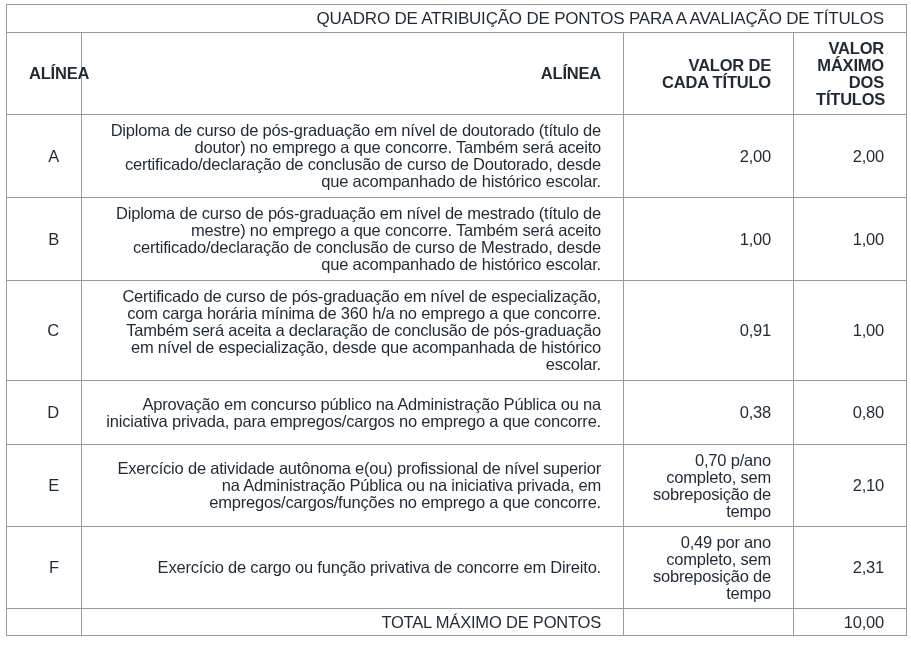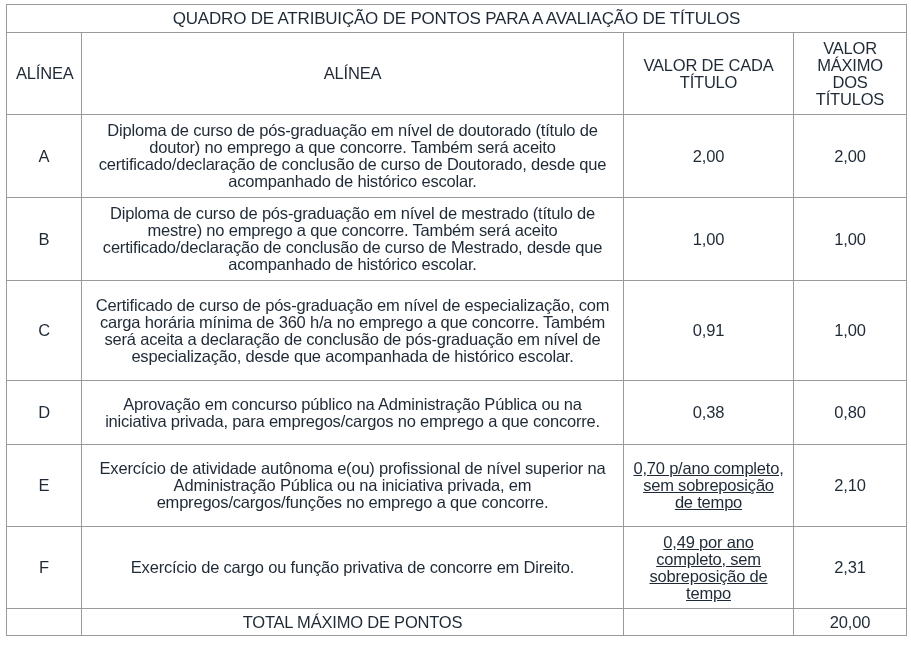--- a/index.html
+++ b/index.html
@@ -4,35 +4,35 @@
 <style>
   html, body { margin: 0; padding: 0; background: #ffffff; }
   body { width: 911px; height: 650px; position: relative; overflow: hidden;
          font-family: "Liberation Sans", "DejaVu Sans", sans-serif; color: #1f2a36; }
   table.quadro {
     position: absolute; left: 6px; top: 4px;
     width: 900px; border-collapse: collapse; table-layout: fixed;
     font-size: 16.5px; line-height: 17px; letter-spacing: -0.2px;
   }
   table.quadro td, table.quadro th {
-    border: 1.5px solid #9a9a9a; padding: 0 9px; vertical-align: middle;
-    text-align: center; font-weight: normal;
+    border: 1.5px solid #9a9a9a; padding: 0 22px; vertical-align: middle;
+    text-align: right; font-weight: normal;
   }
   col.c1 { width: 75px; }
   col.c2 { width: 542px; }
   col.c3 { width: 170px; }
   col.c4 { width: 113px; }
   tr.title-row td { height: 27px; font-size: 17px; }
-  tr.head-row th { height: 81px; }
+  tr.head-row th { height: 81px; font-weight: bold; }
   tr.row-a td, tr.row-b td { height: 82px; }
   tr.row-c td { height: 99px; }
   tr.row-d td { height: 63px; }
   tr.row-e td, tr.row-f td { height: 81px; }
   tr.total-row td { height: 26px; }
-  .valor { white-space: normal; text-decoration: underline; }
+  .valor { white-space: normal; }
 </style>
 </head>
 <body>
 
 <table class="quadro">
   <colgroup>
     <col class="c1">
       <col class="c2">
       <col class="c3">
       <col class="c4">
@@ -80,16 +80,16 @@
   <tr class="row-f">
     <td>F</td>
     <td>Exercício de cargo ou função privativa de concorre em Direito.</td>
     <td class="valor">0,49 por ano completo, sem sobreposição de tempo</td>
     <td>2,31</td>
   </tr>
   <tr class="total-row">
     <td></td>
     <td>TOTAL MÁXIMO DE PONTOS</td>
     <td></td>
-    <td>20,00</td>
+    <td>10,00</td>
   </tr>
 </tbody>
   </table>
 
 </body></html>

